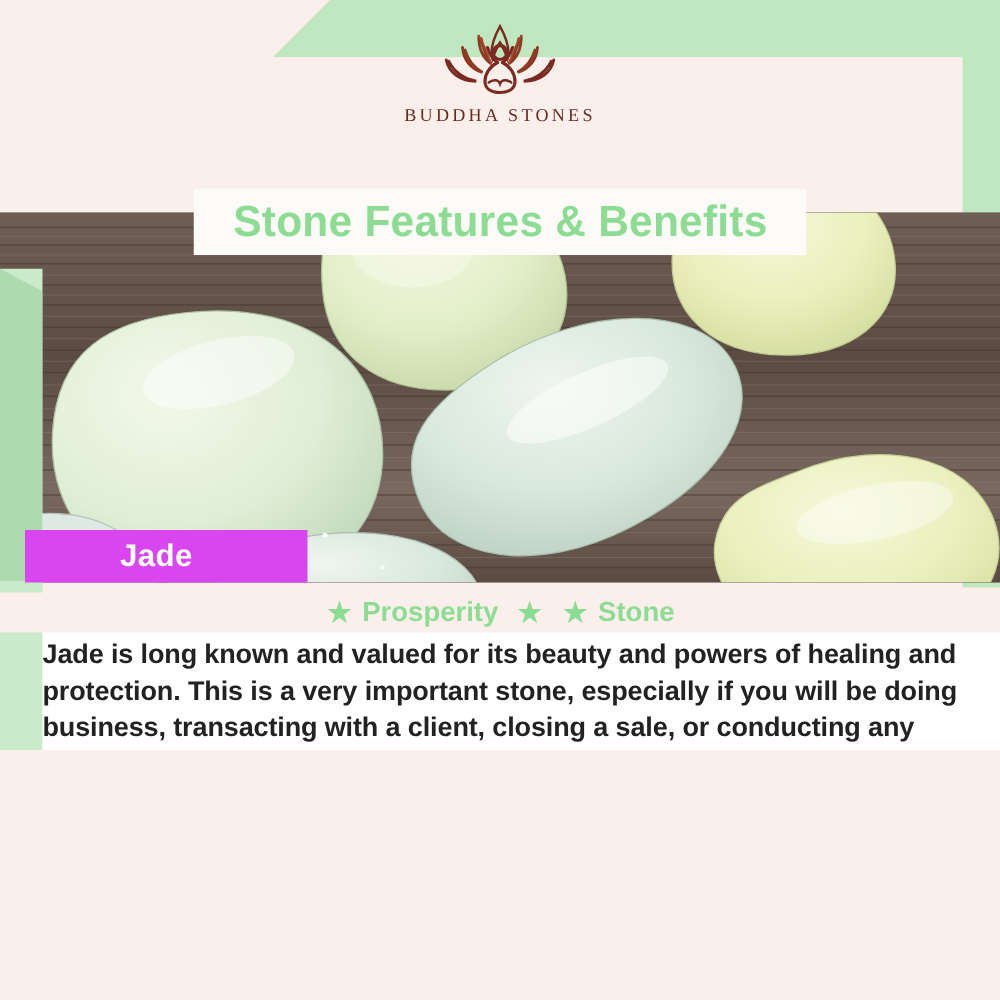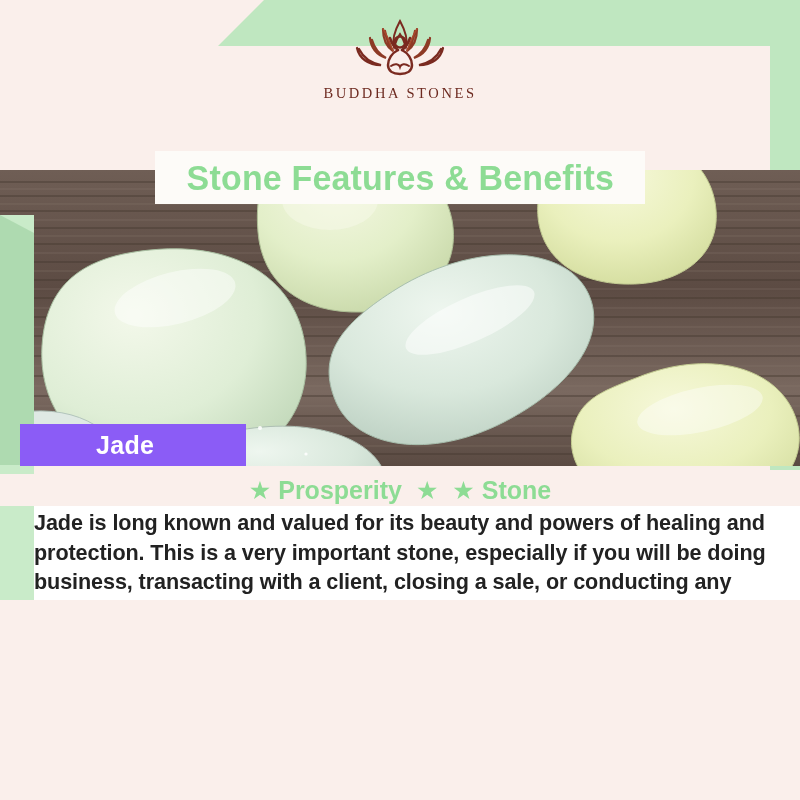--- a/index.html
+++ b/index.html
@@ -61,38 +61,38 @@
   
   .photo{
     position:absolute;left:0;top:170px;width:800px;height:296px;
     overflow:hidden;z-index:2;background:#5a4840;
   }
   .photo svg{display:block;width:800px;height:296px;}
 
   
   .jade-band{
     position:absolute;left:20px;top:424px;width:226px;height:42px;
-    background:#8b5cf6;z-index:8;display:flex;align-items:center;
+    background:#d946ef;z-index:8;display:flex;align-items:center;
   }
   .jade-text{
     margin-left:76px;color:#ffffff;font-weight:bold;font-size:25px;
     font-family:"Liberation Sans",sans-serif;letter-spacing:.3px;
   }
 
   
   .benefits{
     position:absolute;left:0;top:474px;width:800px;height:32px;z-index:6;
     display:flex;align-items:center;justify-content:center;gap:14px;
     background:#faefeb;
   }
   .benefit{display:flex;align-items:center;gap:7px;}
   .benefit .star{font-size:25px;color:#8ddc94;line-height:1;}
   .benefit .blabel{
     font-family:"Liberation Sans Narrow","Liberation Sans",sans-serif;
-    font-weight:bold;font-size:25px;color:#8ddc94;white-space:nowrap;
+    font-weight:bold;font-size:22px;color:#8ddc94;white-space:nowrap;
   }
 
   
   .body-wrap{
     position:absolute;left:34px;top:506px;width:766px;height:266px;
     background:#ffffff;z-index:6;
   }
   .body-text{
     margin:0;padding:2px 4px 0 0;
     font-family:"Liberation Sans Narrow","Liberation Sans",sans-serif;

